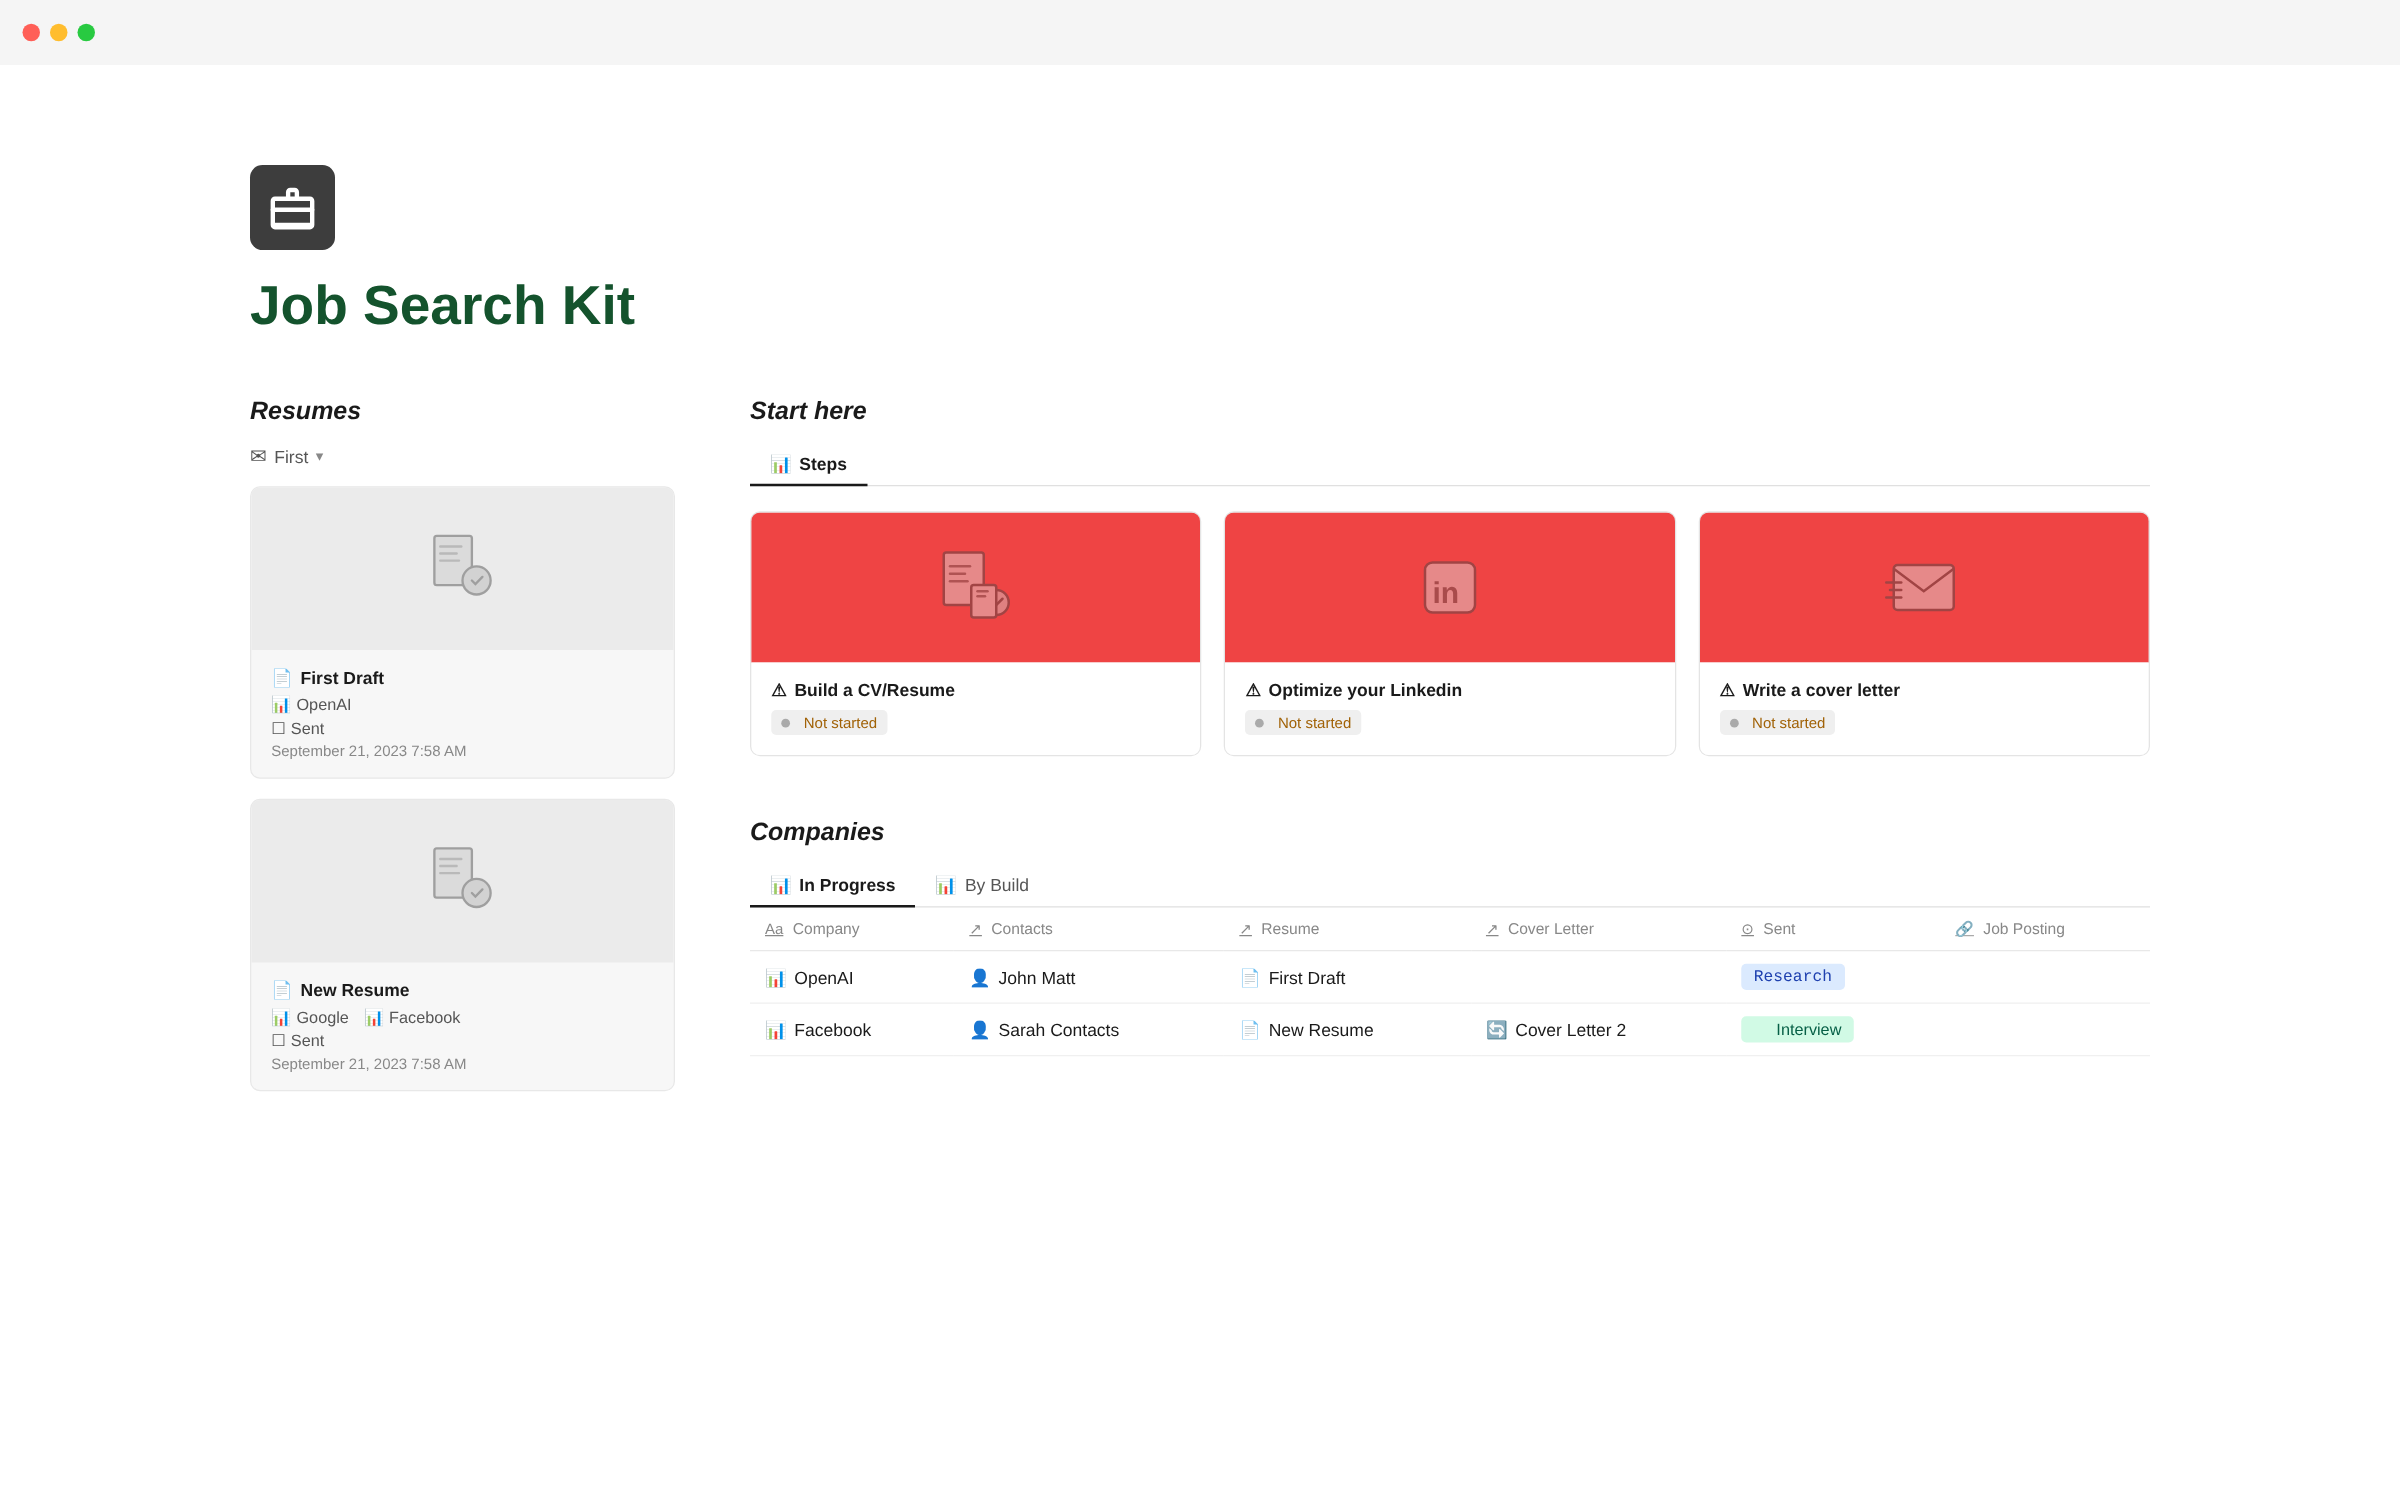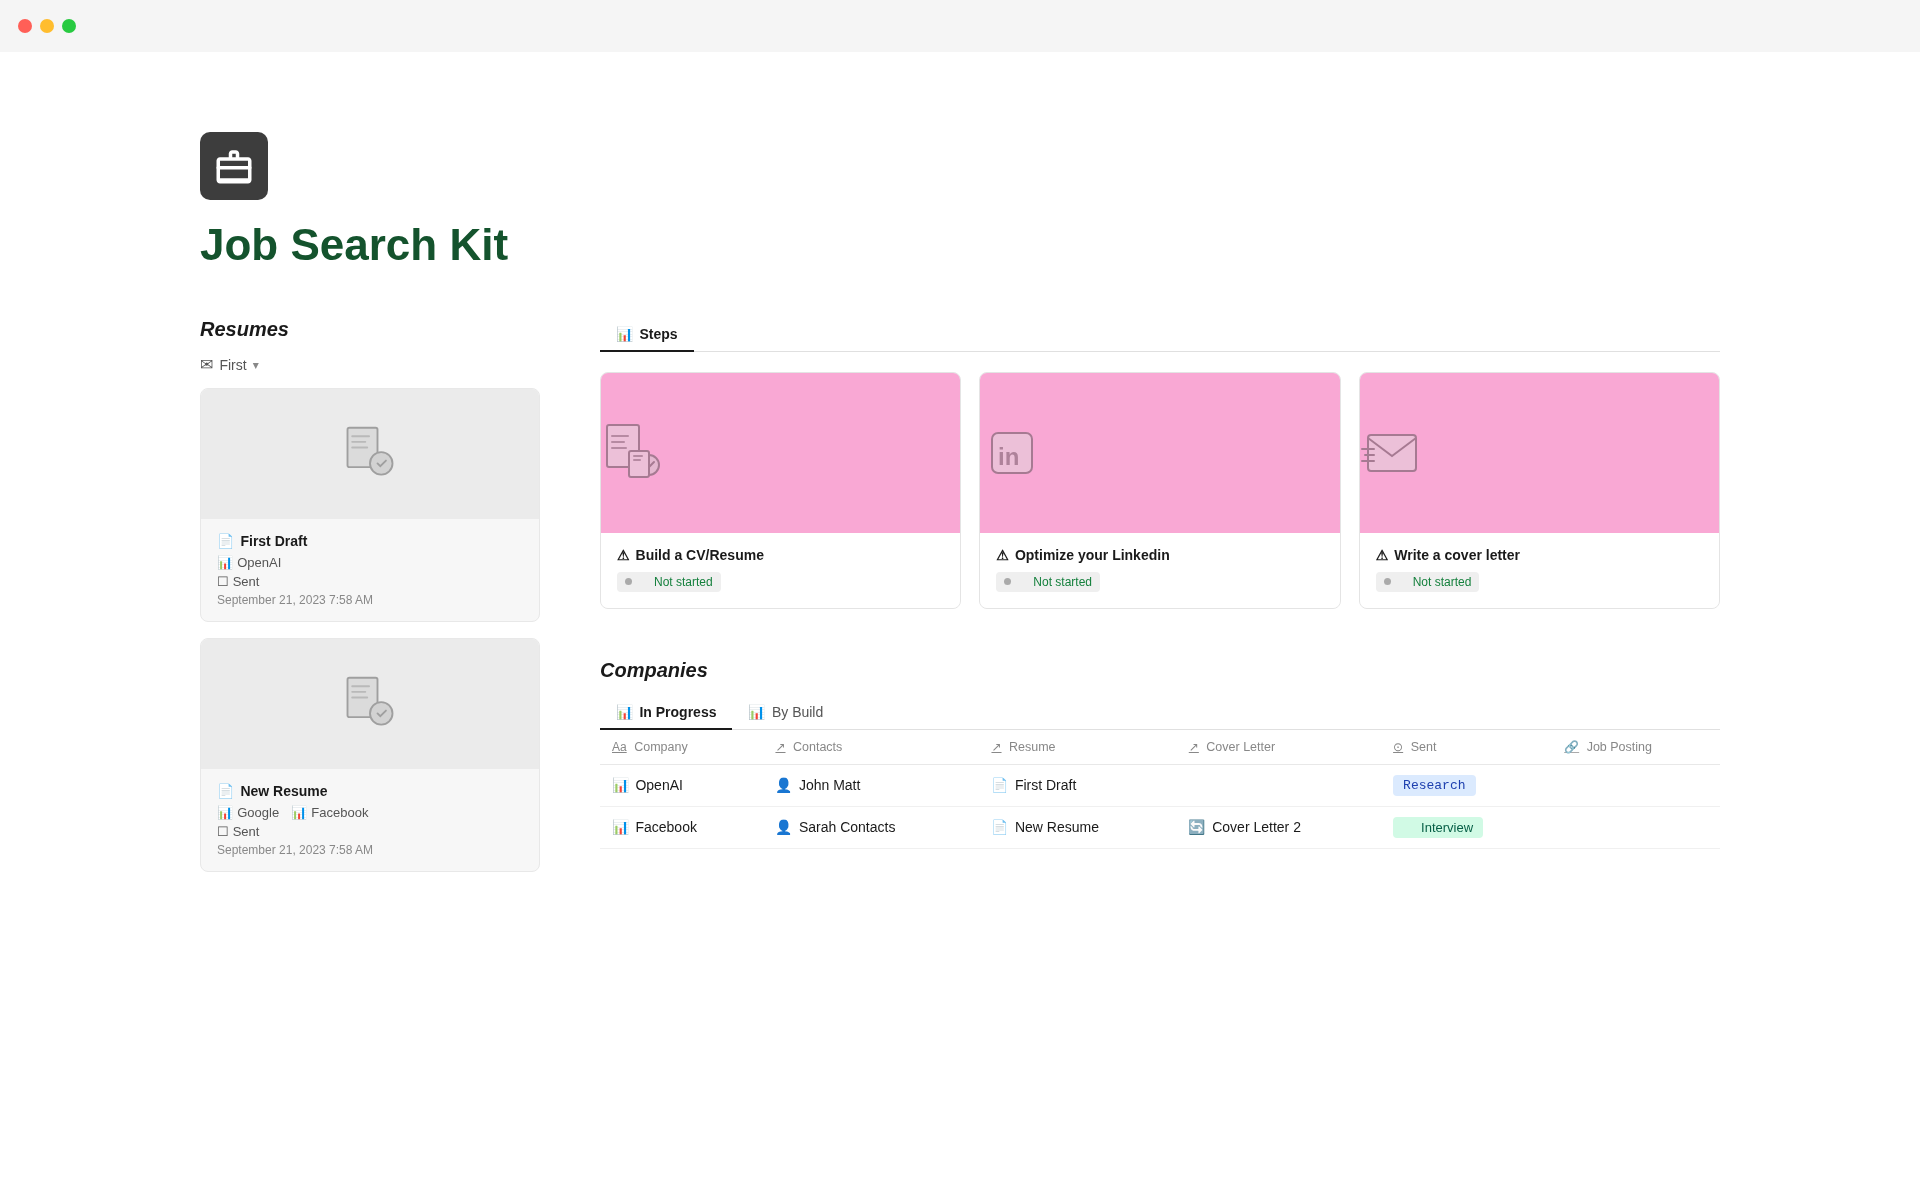--- a/index.html
+++ b/index.html
@@ -205,24 +205,25 @@
       gap: 18px;
     }
     .step-card {
       background: #f0f0f0;
       border-radius: 8px;
       overflow: hidden;
       cursor: pointer;
       border: 1px solid #e4e4e4;
     }
     .step-card-image {
-      background: #f9a8d4;
-      height: 160px;
-      display: flex;
-      align-items: center;
+      background: #ef4444;
+      height: 120px;
+      display: flex;
+      align-items: center;
+      justify-content: center;
     }
     .step-card-image svg {
       width: 64px;
       height: 64px;
       opacity: 0.45;
     }
     .step-card-body {
       padding: 14px 16px 16px;
       background: #fff;
     }
@@ -231,23 +232,23 @@
       font-weight: 600;
       display: flex;
       align-items: center;
       gap: 6px;
       margin-bottom: 8px;
       color: #1a1a1a;
     }
     .status-badge {
       display: inline-flex;
       align-items: center;
-      gap: 22px;
+      gap: 11px;
       font-size: 12px;
-      color: #15803d;
+      color: #a16207;
       background: #efefef;
       padding: 3px 8px;
       border-radius: 4px;
     }
     .status-dot {
       width: 7px; height: 7px;
       border-radius: 50%;
       background: #aaa;
     }
 
@@ -416,20 +417,21 @@
             <span>Sent</span>
           </div>
           <div class="resume-card-date">September 21, 2023 7:58 AM</div>
         </div>
       </div>
     </div>
 
     <div class="right-column">
 
       <div class="start-here-section">
+        <div class="section-header">Start here</div>
 
         <div class="tabs">
           <div class="tab active">
             <span class="tab-icon">📊</span>
             <span>Steps</span>
           </div>
         </div>
 
         <div class="steps-cards">
 

